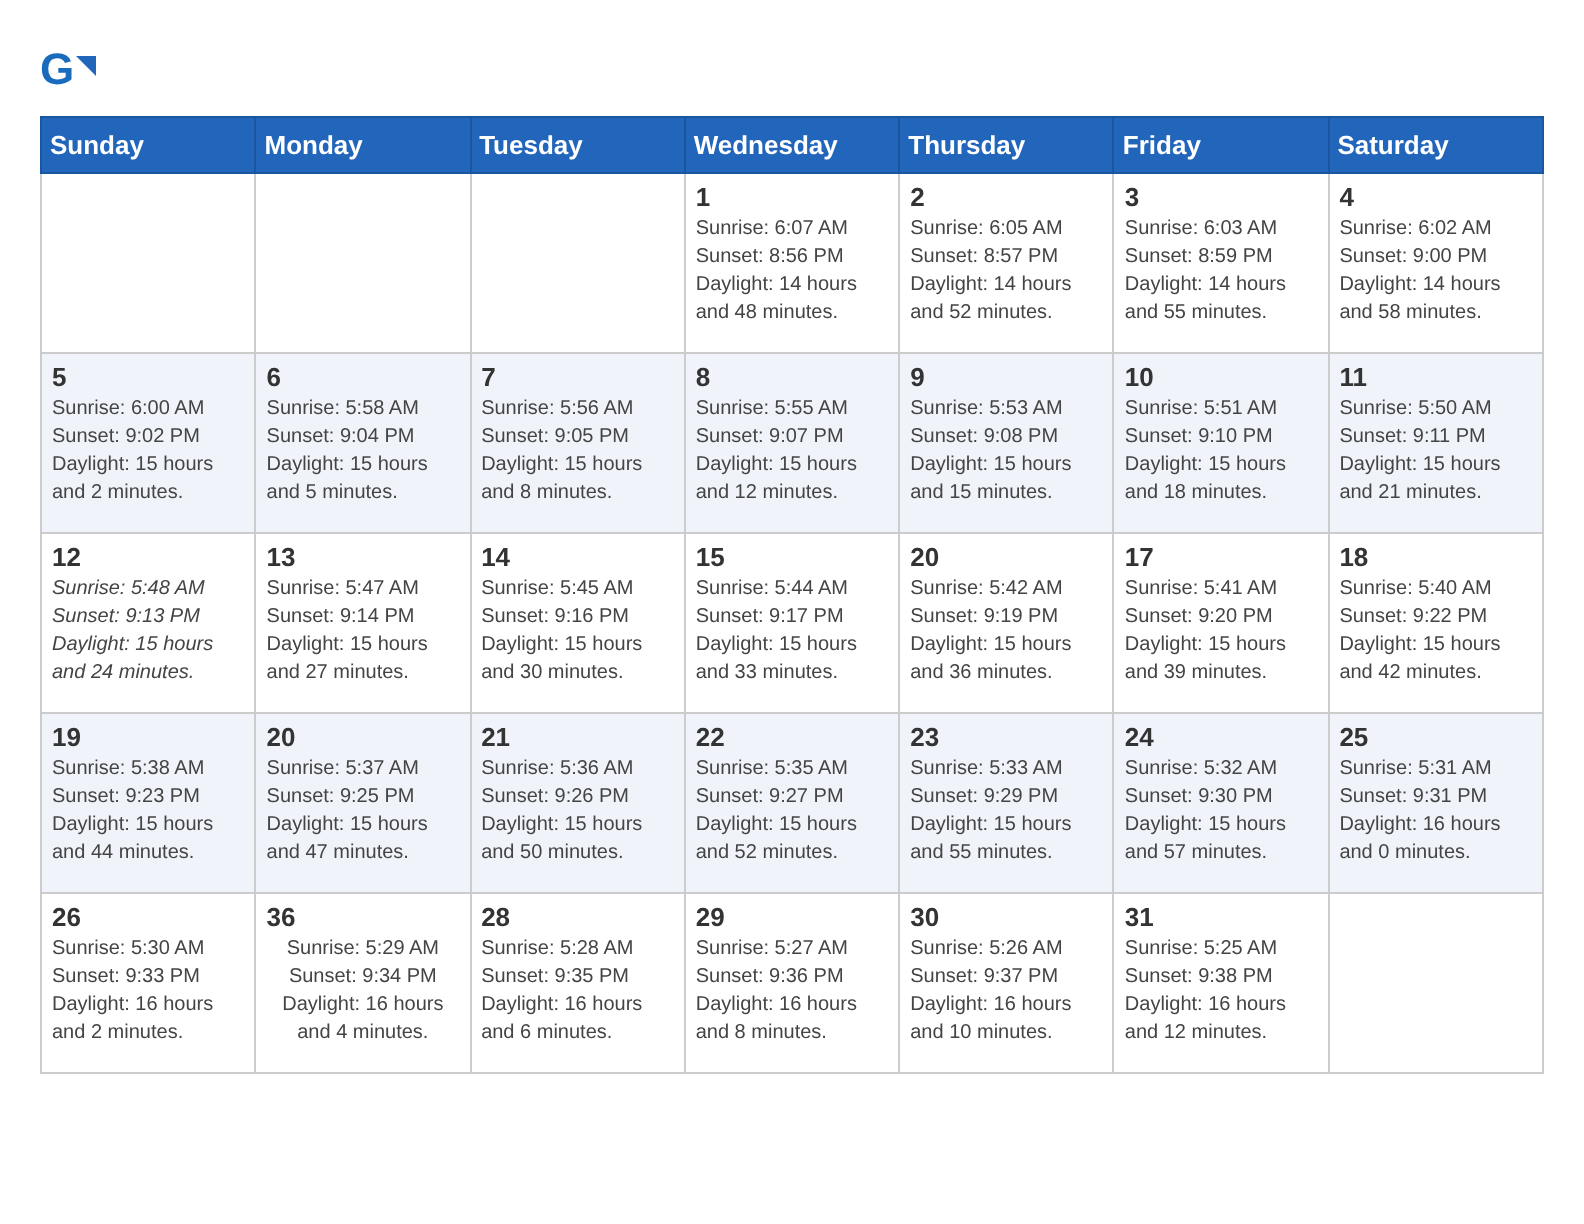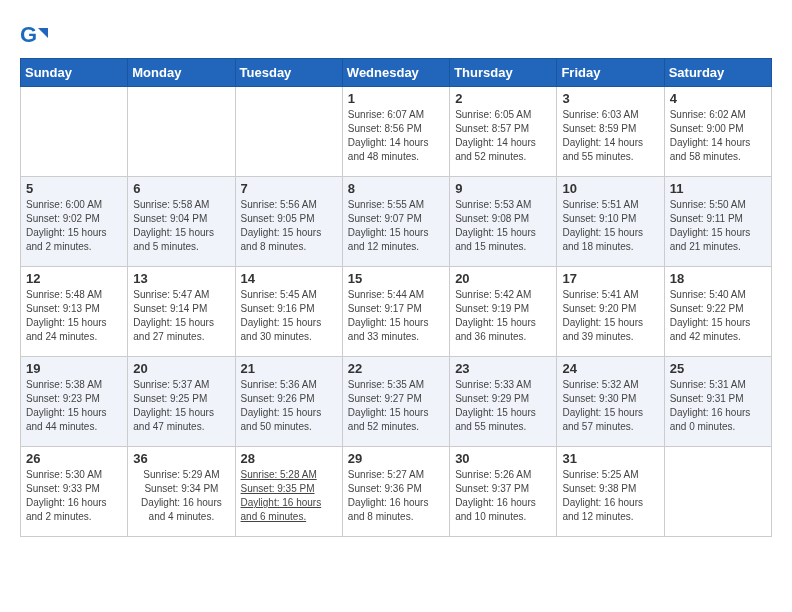--- a/index.html
+++ b/index.html
@@ -197,21 +197,21 @@
           <span class="day-num">11</span>
           <div class="day-info" style="white-space: pre-line;">Sunrise: 5:50 AM
 Sunset: 9:11 PM
 Daylight: 15 hours
 and 21 minutes.</div>
         </td>
       </tr>
       <tr>
         <td>
           <span class="day-num">12</span>
-          <div class="day-info" style="white-space: pre-line;">Sunrise: 5:48 AM
+          <div class="day-info" style="white-space: pre-line; font-style: italic;">Sunrise: 5:48 AM
 Sunset: 9:13 PM
 Daylight: 15 hours
 and 24 minutes.</div>
         </td>
         <td>
           <span class="day-num">13</span>
           <div class="day-info" style="white-space: pre-line;">Sunrise: 5:47 AM
 Sunset: 9:14 PM
 Daylight: 15 hours
 and 27 minutes.</div>
@@ -313,21 +313,21 @@
         </td>
         <td>
           <span class="day-num">36</span>
           <div class="day-info" style="white-space: pre-line; text-align: center;">Sunrise: 5:29 AM
 Sunset: 9:34 PM
 Daylight: 16 hours
 and 4 minutes.</div>
         </td>
         <td>
           <span class="day-num">28</span>
-          <div class="day-info" style="white-space: pre-line; text-decoration: underline;">Sunrise: 5:28 AM
+          <div class="day-info" style="white-space: pre-line;">Sunrise: 5:28 AM
 Sunset: 9:35 PM
 Daylight: 16 hours
 and 6 minutes.</div>
         </td>
         <td>
           <span class="day-num">29</span>
           <div class="day-info" style="white-space: pre-line;">Sunrise: 5:27 AM
 Sunset: 9:36 PM
 Daylight: 16 hours
 and 8 minutes.</div>

